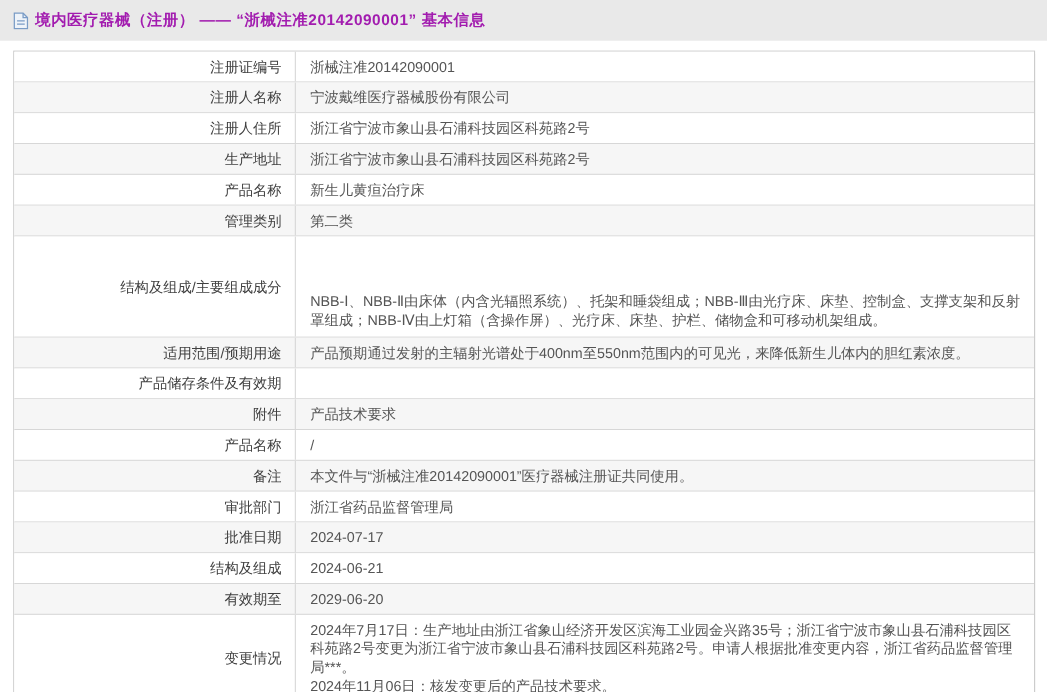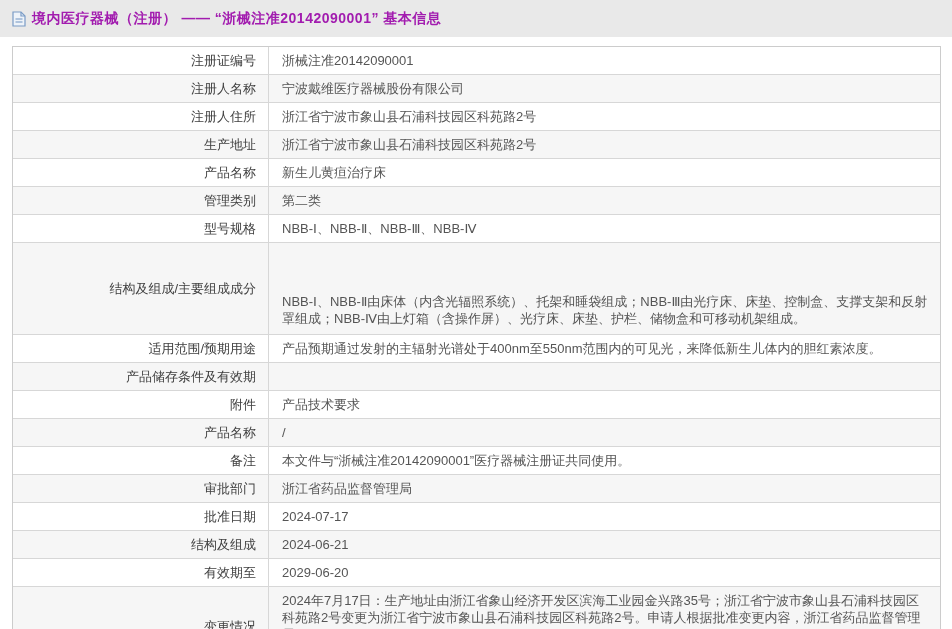--- a/index.html
+++ b/index.html
@@ -101,24 +101,20 @@
     <div class="cell-value">浙江省宁波市象山县石浦科技园区科苑路2号</div>
   </div>
   <div class="row">
     <div class="cell-label">产品名称</div>
     <div class="cell-value">新生儿黄疸治疗床</div>
   </div>
   <div class="row">
     <div class="cell-label">管理类别</div>
     <div class="cell-value">第二类</div>
   </div>
-  <div class="row">
-    <div class="cell-label">型号规格</div>
-    <div class="cell-value">NBB-Ⅰ、NBB-Ⅱ、NBB-Ⅲ、NBB-Ⅳ</div>
-  </div>
   <div class="row tall-2">
     <div class="cell-label">结构及组成/主要组成成分</div>
     <div class="cell-value">NBB-Ⅰ、NBB-Ⅱ由床体（内含光辐照系统）、托架和睡袋组成；NBB-Ⅲ由光疗床、床垫、控制盒、支撑支架和反射罩组成；NBB-Ⅳ由上灯箱（含操作屏）、光疗床、床垫、护栏、储物盒和可移动机架组成。</div>
   </div>
   <div class="row">
     <div class="cell-label">适用范围/预期用途</div>
     <div class="cell-value">产品预期通过发射的主辐射光谱处于400nm至550nm范围内的可见光，来降低新生儿体内的胆红素浓度。</div>
   </div>
   <div class="row">
     <div class="cell-label">产品储存条件及有效期</div>

